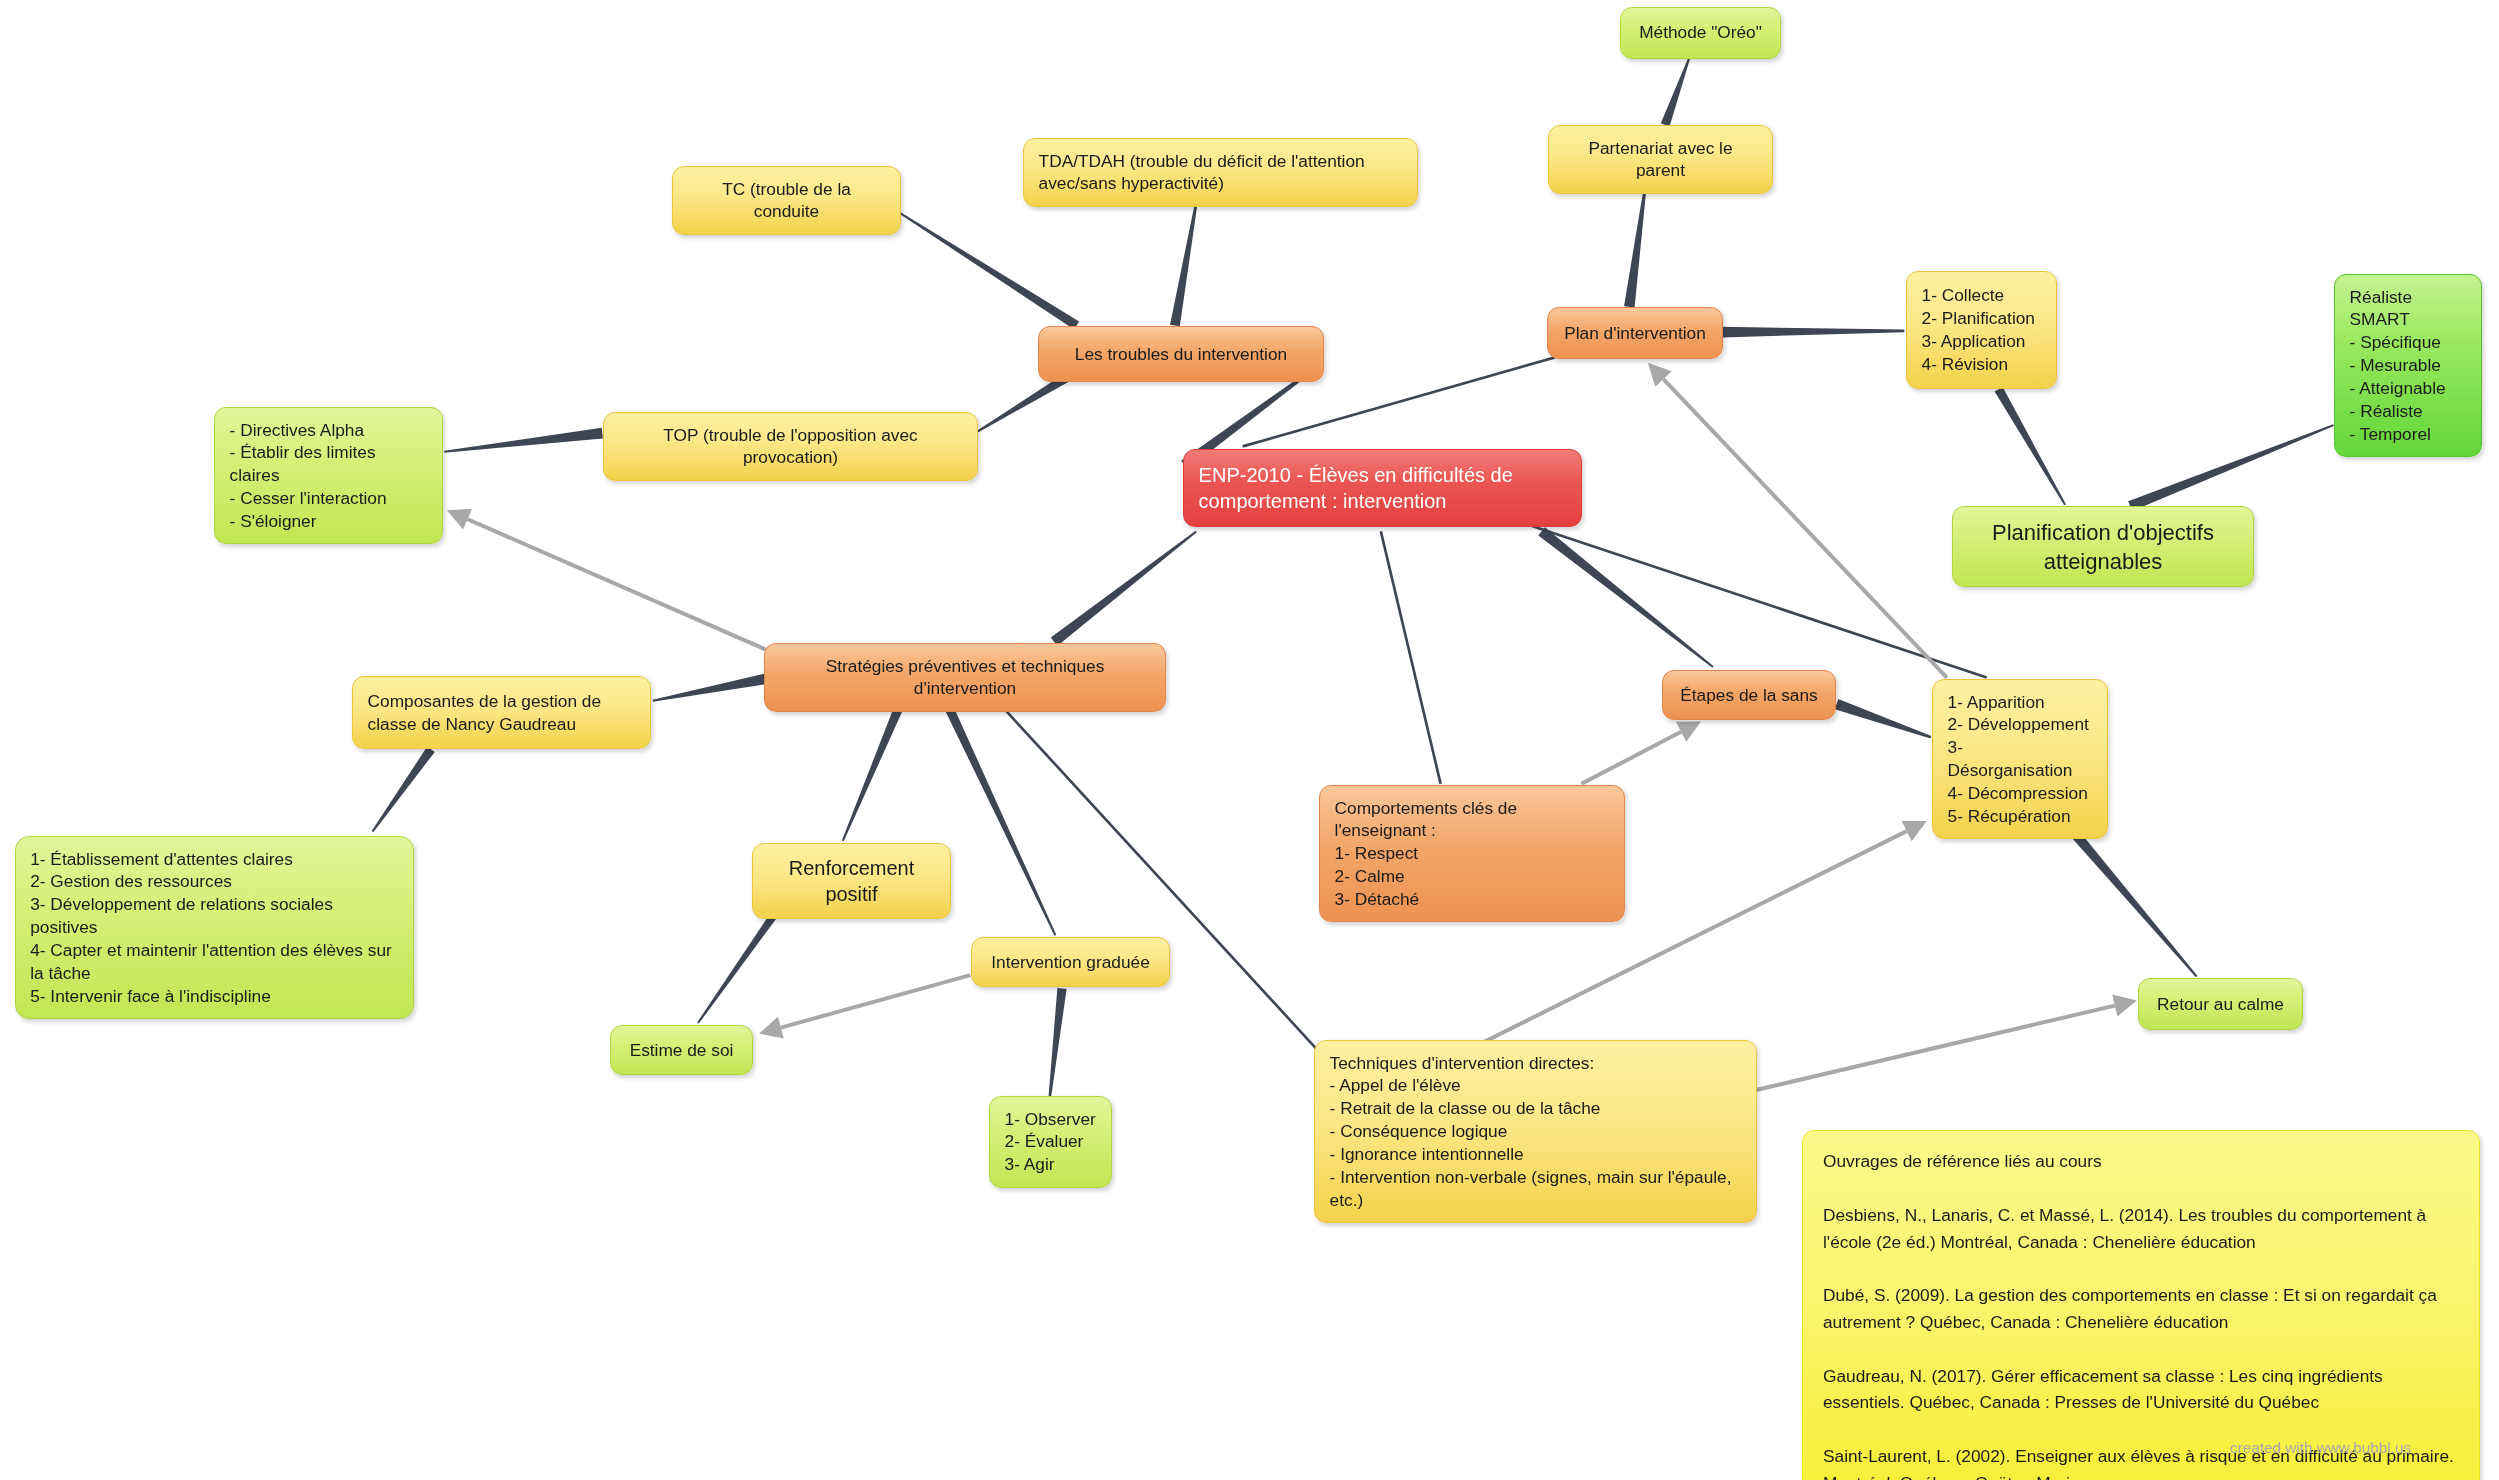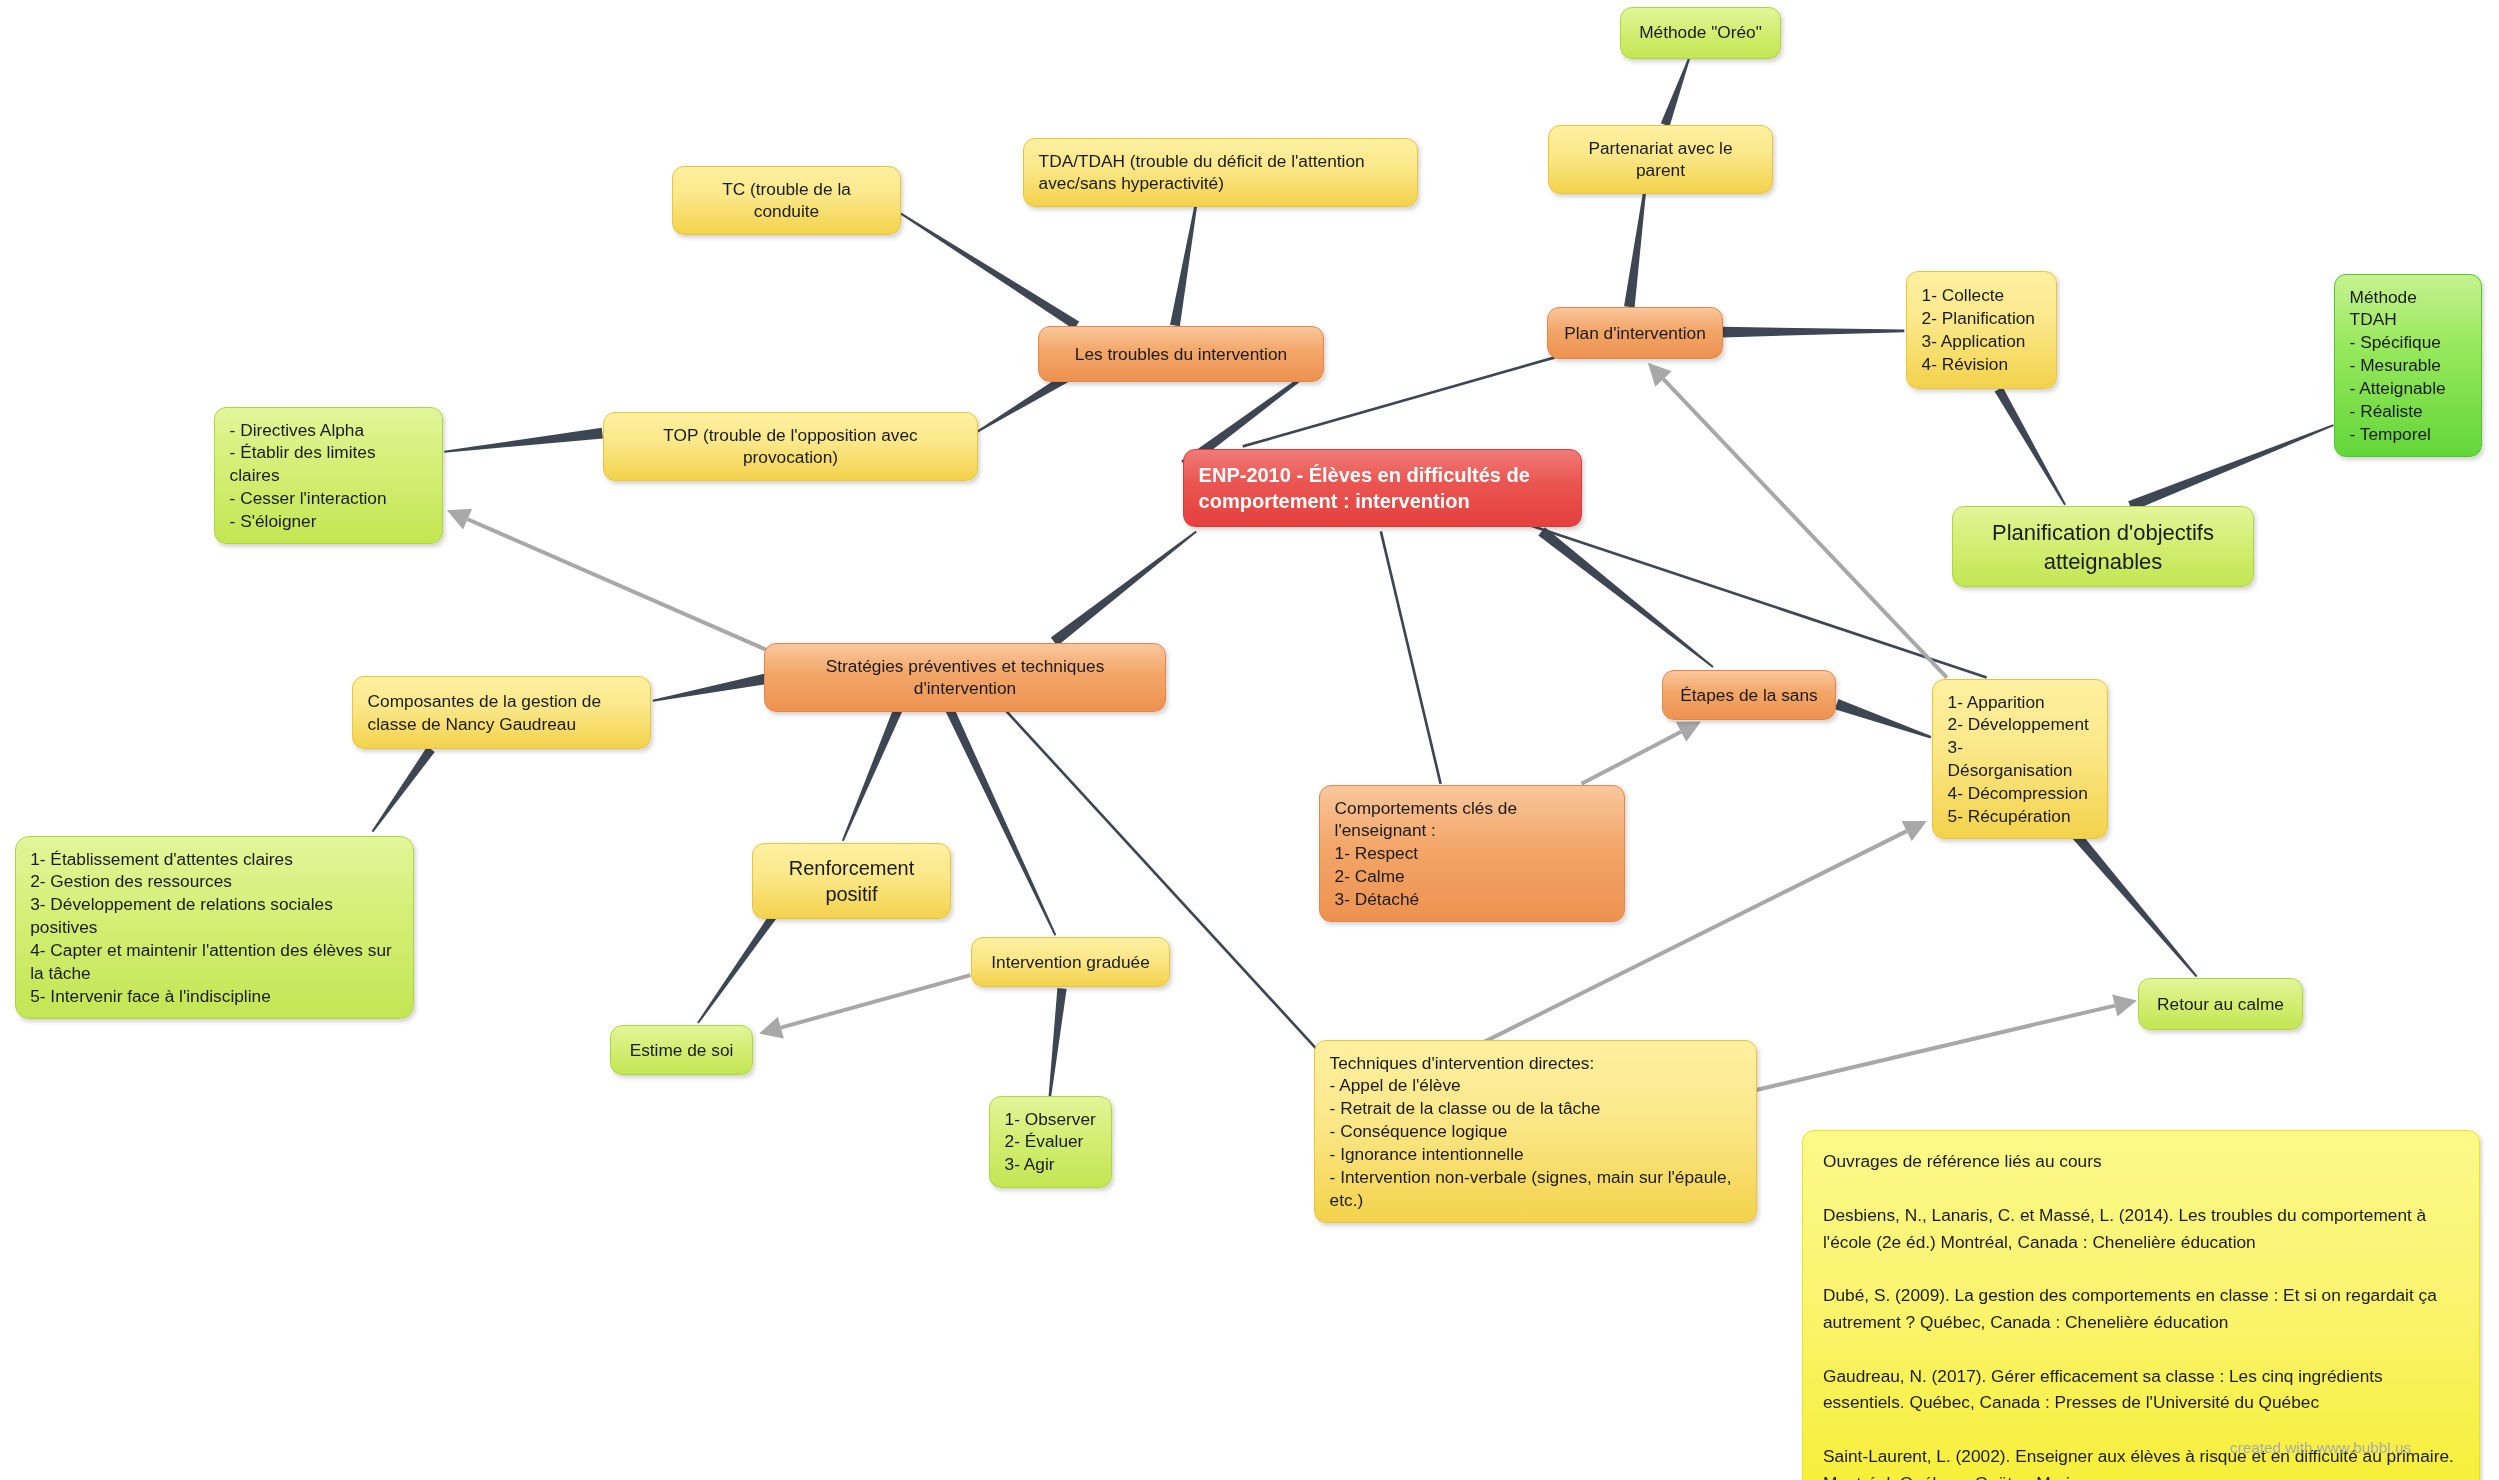--- a/index.html
+++ b/index.html
@@ -62,21 +62,21 @@
   
   .n-orange {
     background: linear-gradient(to bottom, #f9c79c 0%, #f3a668 45%, #ed9250 100%);
     border-color: #e4854a;
   }
   
   .n-red {
     background: linear-gradient(to bottom, #f07b78 0%, #ea5450 45%, #e4403e 100%);
     border-color: #dd3a38;
     color: #ffffff;
-    font-weight: bold;
+    font-weight: normal;
   }
   
   .n-note {
     background: linear-gradient(to bottom, #fcf98a 0%, #faf46e 45%, #f6ee2f 100%);
     border-color: #ece31f;
     align-items: flex-start;
   }
   .credit {
     position: absolute;
     font-size: 15.3px;
@@ -177,21 +177,21 @@
 3- Désorganisation
 4- Décompression
 5- Récupération</div>
       <div class="node n-orange center-align" style="left: 1547px; top: 307px; width: 176px; min-height: 52px; font-size: 17.3px;">Plan d'intervention</div>
       <div class="node n-yellow center-align" style="left: 1548px; top: 125px; width: 225px; min-height: 52px; font-size: 17.3px;">Partenariat avec le parent</div>
       <div class="node n-green center-align" style="left: 1620px; top: 6.6px; width: 161px; min-height: 52px; font-size: 17.3px;">Méthode "Oréo"</div>
       <div class="node n-yellow left-align" style="left: 1906px; top: 271px; width: 151px; min-height: 118px; font-size: 17.3px;">1- Collecte
 2- Planification
 3- Application
 4- Révision</div>
-      <div class="node n-green2 left-align" style="left: 2334px; top: 274px; width: 148px; min-height: 151px; font-size: 17.3px;">Méthode TDAH
+      <div class="node n-green2 left-align" style="left: 2334px; top: 274px; width: 148px; min-height: 151px; font-size: 17.3px;">Réaliste SMART
 - Spécifique
 - Mesurable
 - Atteignable
 - Réaliste
 - Temporel</div>
       <div class="node n-green center-align" style="left: 1952px; top: 506px; width: 302px; min-height: 52px; font-size: 22px; text-align: center;">Planification d'objectifs atteignables</div>
       <div class="node n-green center-align" style="left: 2138px; top: 978px; width: 165px; min-height: 52px; font-size: 17.3px;">Retour au calme</div>
       <div class="node n-note left-align" style="left: 1802px; top: 1130px; width: 678px; min-height: 287px; font-size: 17.3px; line-height: 1.55; padding: 17.3px 20px;">Ouvrages de référence liés au cours
 
 Desbiens, N., Lanaris, C. et Massé, L. (2014). Les troubles du comportement à l'école (2e éd.) Montréal, Canada : Chenelière éducation

